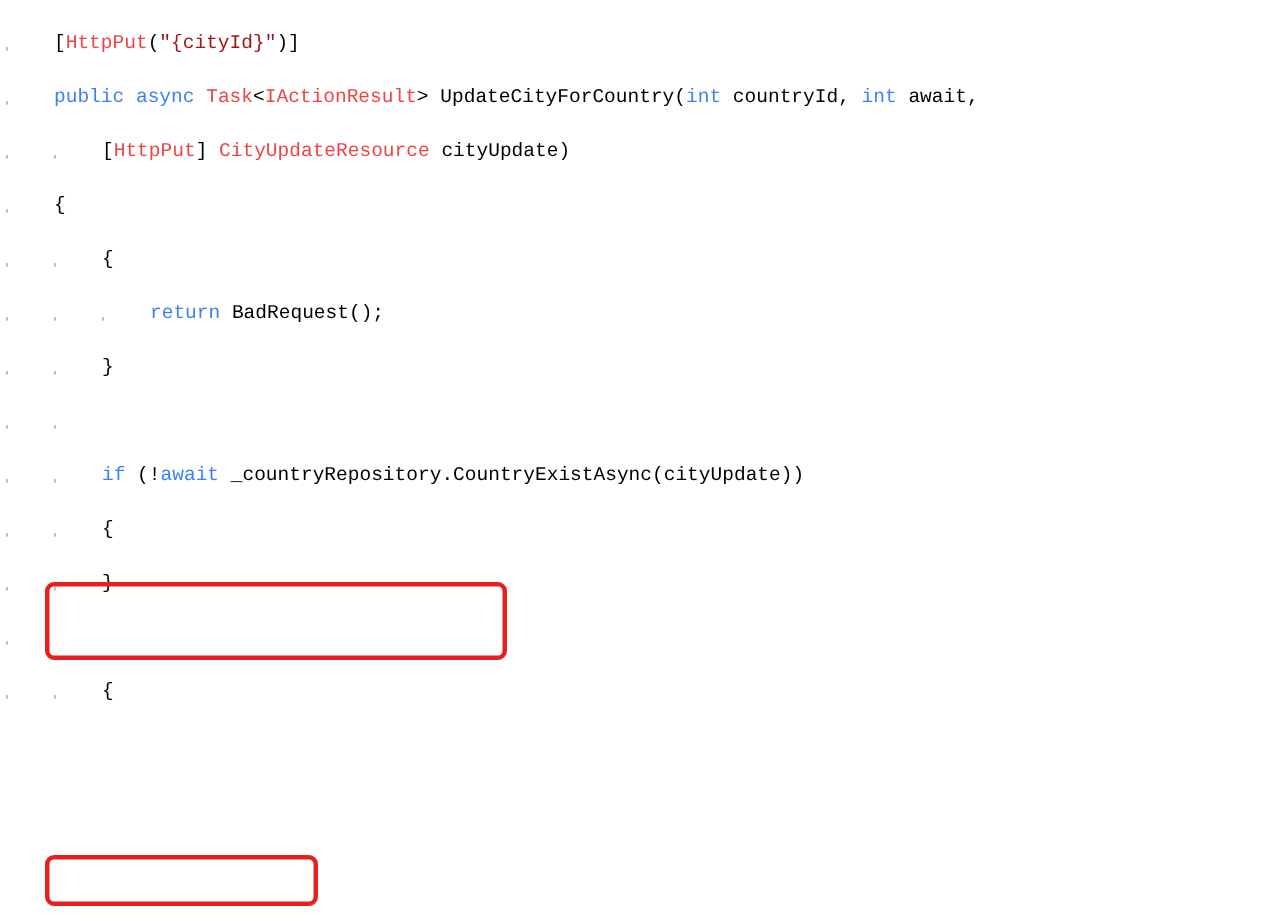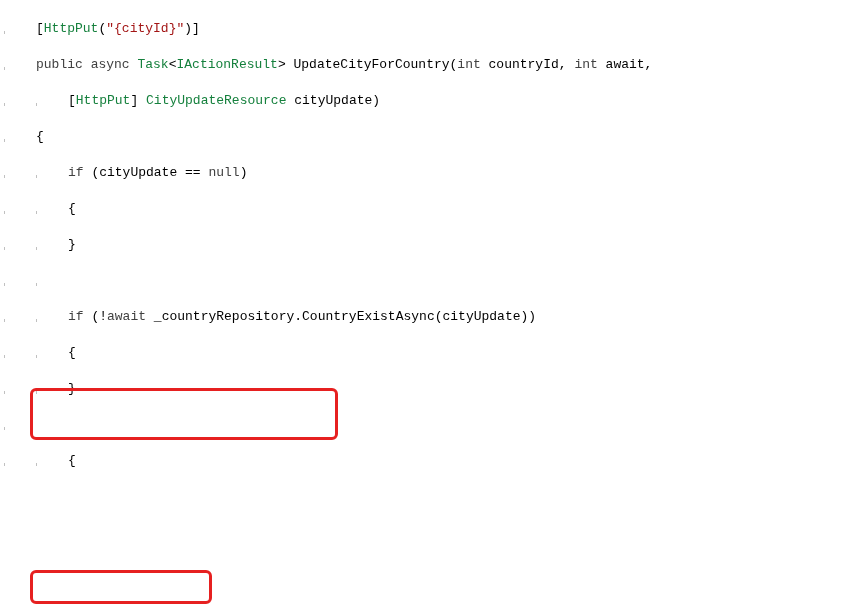--- a/index.html
+++ b/index.html
@@ -29,22 +29,22 @@
     position: relative;
   }
   .indent::before {
     content: "";
     position: absolute;
     left: 0;
     top: -1px;
     bottom: -1px;
     border-left: 1px dotted #c0c0c0;
   }
-  .kw { color: #404040; }
-  .type { color: #15803d; }
+  .kw { color: #3b82f6; }
+  .type { color: #ef4444; }
   .str { color: #a31515; }
   .hl-box {
     position: absolute;
     border: 3px solid #e62020;
     border-radius: 6px;
     pointer-events: none;
   }
   .box1 {
     left: 30px;
     top: 388px;
@@ -59,22 +59,22 @@
   }
 </style>
 </head>
 <body>
 
 <div class="code-container">
 <span class="line"><span class="indent"></span><span>[</span><span class="type">HttpPut</span><span>(</span><span class="str">"{cityId}"</span><span>)</span><span>]</span></span>
 <span class="line"><span class="indent"></span><span class="kw">public</span> <span class="kw">async</span> <span class="type">Task</span><span>&lt;</span><span class="type">IActionResult</span><span>&gt;</span><span> UpdateCityForCountry(</span><span class="kw">int</span><span> countryId, </span><span class="kw">int</span><span> await,</span></span>
 <span class="line"><span class="indent"></span><span class="indent"></span><span>[</span><span class="type">HttpPut</span><span>] </span><span class="type">CityUpdateResource</span><span> cityUpdate)</span></span>
 <span class="line"><span class="indent"></span><span>{</span></span>
-<span class="line"><span class="indent"></span><span class="indent"></span><span class="kw">if</span><span> (cityUpdate == </span><span class="kw">null</span><span>)</span></span>
 <span class="line"><span class="indent"></span><span class="indent"></span><span>{</span></span>
+<span class="line"><span class="indent"></span><span class="indent"></span><span class="indent"></span><span class="kw">return</span><span> BadRequest();</span></span>
 <span class="line"><span class="indent"></span><span class="indent"></span><span>}</span></span>
 <span class="line"><span class="indent"></span><span class="indent"></span></span>
 <span class="line"><span class="indent"></span><span class="indent"></span><span class="kw">if</span><span> (!</span><span class="kw">await</span><span> _countryRepository.CountryExistAsync(cityUpdate))</span></span>
 <span class="line"><span class="indent"></span><span class="indent"></span><span>{</span></span>
 <span class="line"><span class="indent"></span><span class="indent"></span><span>}</span></span>
 <span class="line"><span class="indent"></span></span>
 <span class="line"><span class="indent"></span><span class="indent"></span><span>{</span></span>
 
 
 

